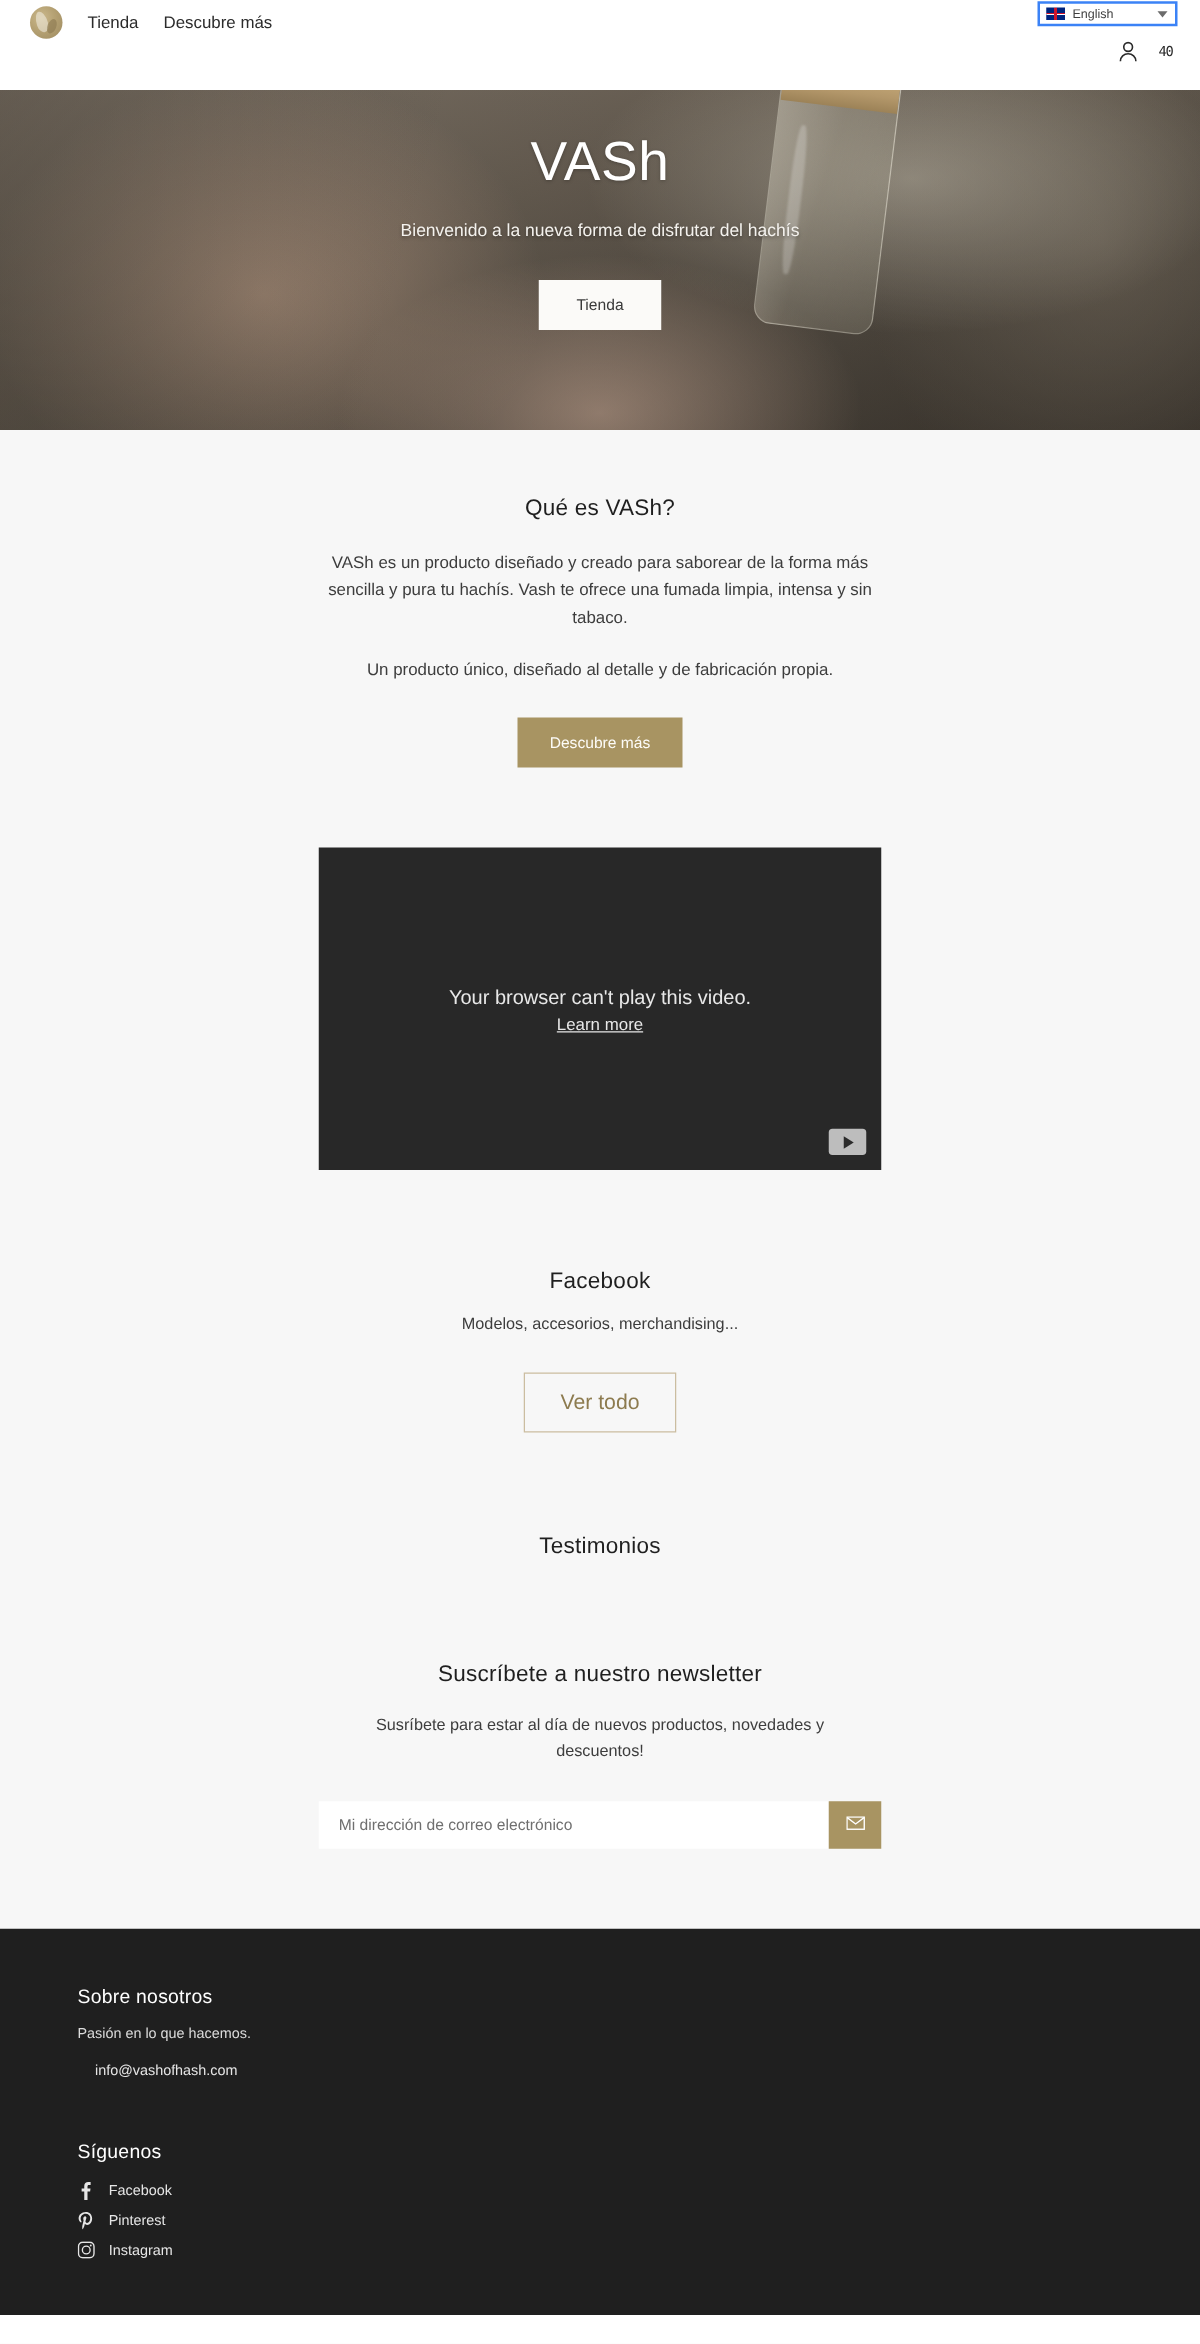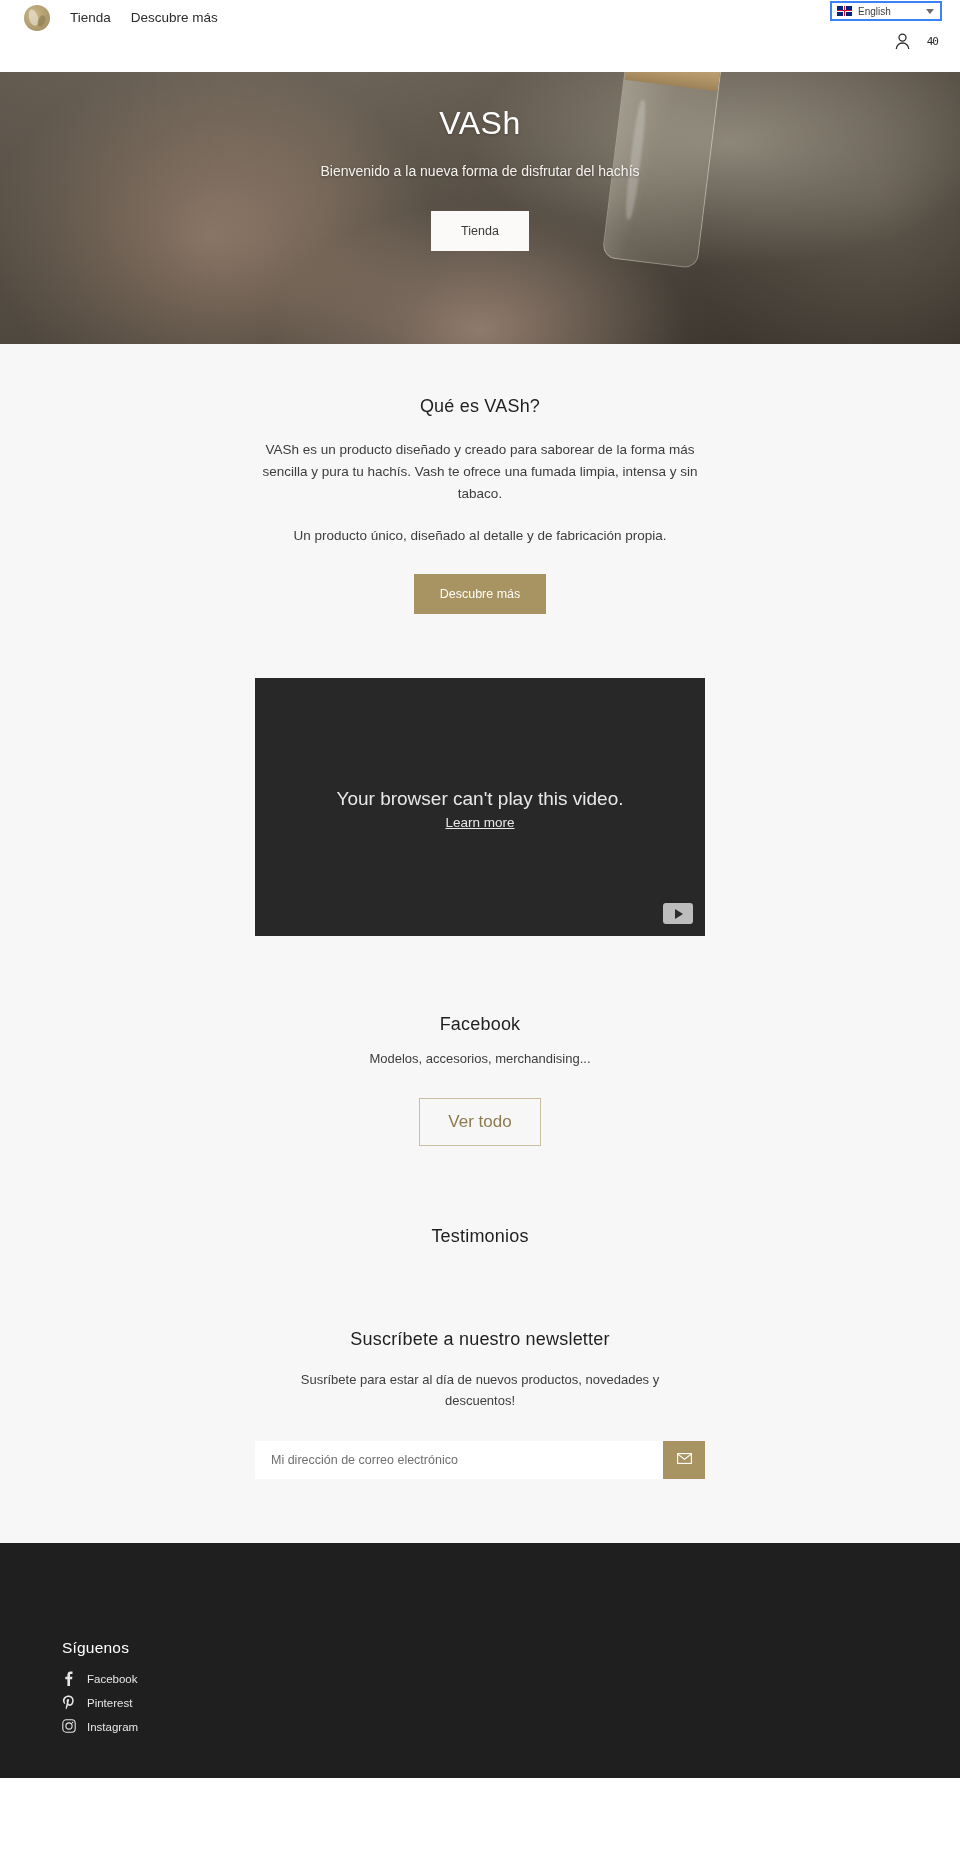--- a/index.html
+++ b/index.html
@@ -189,21 +189,21 @@
     background: rgba(255,255,255,.22);
     filter: blur(1px);
   }
   .hero-inner {
     position: relative;
     z-index: 3;
     text-align: center;
     padding-top: 34px;
   }
   .hero-title {
-    font-size: 32px;
+    font-size: 44px;
     font-weight: 400;
     color: #ffffff;
     letter-spacing: .5px;
     line-height: 1.1;
     text-shadow: 0 1px 3px rgba(0,0,0,.25);
   }
   .hero-sub {
     margin-top: 22px;
     font-size: 14px;
     color: #f4f2ee;
@@ -259,21 +259,21 @@
     width: 450px;
     height: 258px;
     background: #282828;
     position: relative;
     color: #e8e8e8;
     display: flex;
     align-items: center;
     justify-content: center;
     flex-direction: column;
   }
-  .video-msg { font-size: 19px; line-height: 1.5; text-align: center; }
+  .video-msg { font-size: 16px; line-height: 1.5; text-align: center; }
   .video-link {
     display: inline-block;
     font-size: 13.5px;
     color: #e8e8e8;
     text-decoration: underline;
     margin-top: 1px;
     cursor: pointer;
   }
   .video-play {
     position: absolute;
@@ -487,20 +487,25 @@
             </svg>
           </span>
         </button>
       </div>
     </section>
 
   </div>
 
   <div class="footer">
 
+    <div>
+      <h3 class="f-h">Sobre nosotros</h3>
+      <p class="f-p">Pasión en lo que hacemos.</p>
+      <a class="f-mail" href="#">info@vashofhash.com</a>
+    </div>
 
     <div class="f-block-social">
       <h3 class="f-h">Síguenos</h3>
       <div class="social-list">
 
         <a class="social-item" href="#">
           <span class="social-glyph">
             <svg width="9" height="15" viewBox="0 0 9 15" fill="#e6e6e6">
               <path d="M6 15V8.2h2.1l.3-2.5H6V4.1c0-.7.2-1.2 1.2-1.2h1.3V.6C8.3.6 7.5.5 6.6.5 4.7.5 3.4 1.7 3.4 3.8v1.9H1.3v2.5h2.1V15H6z"></path>
             </svg>

